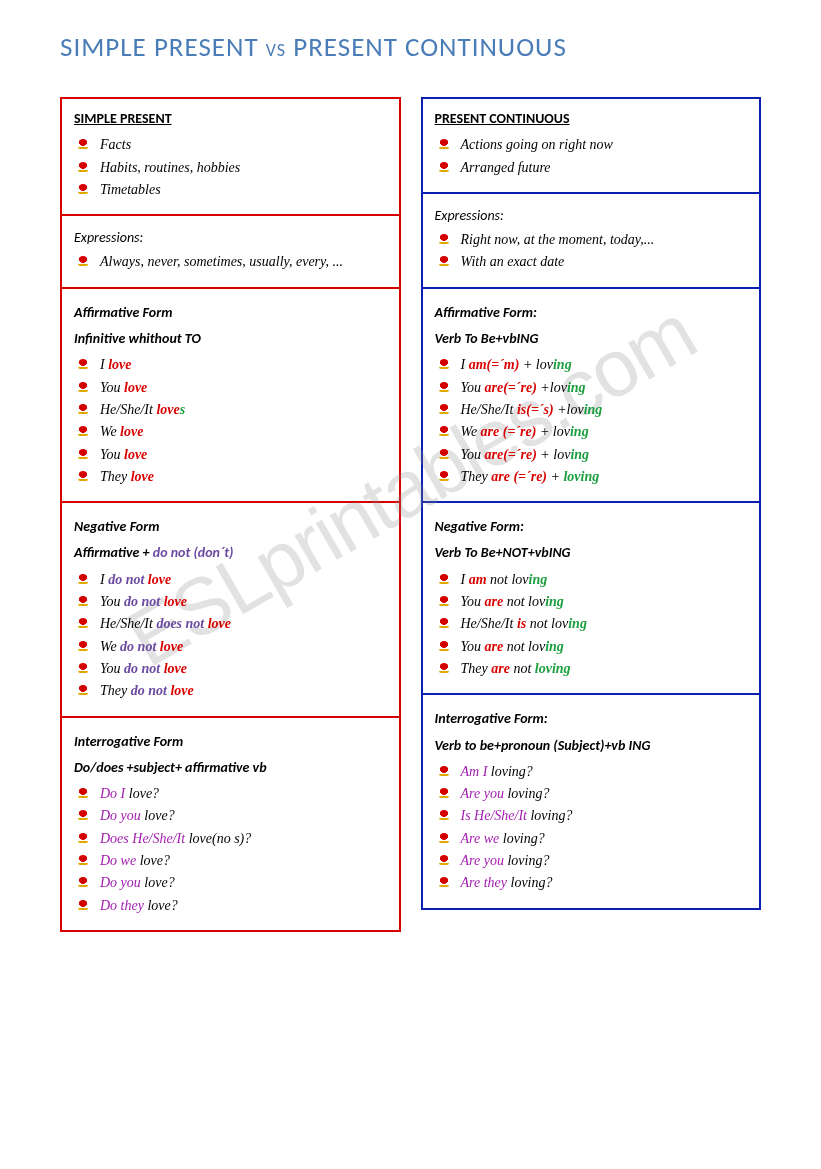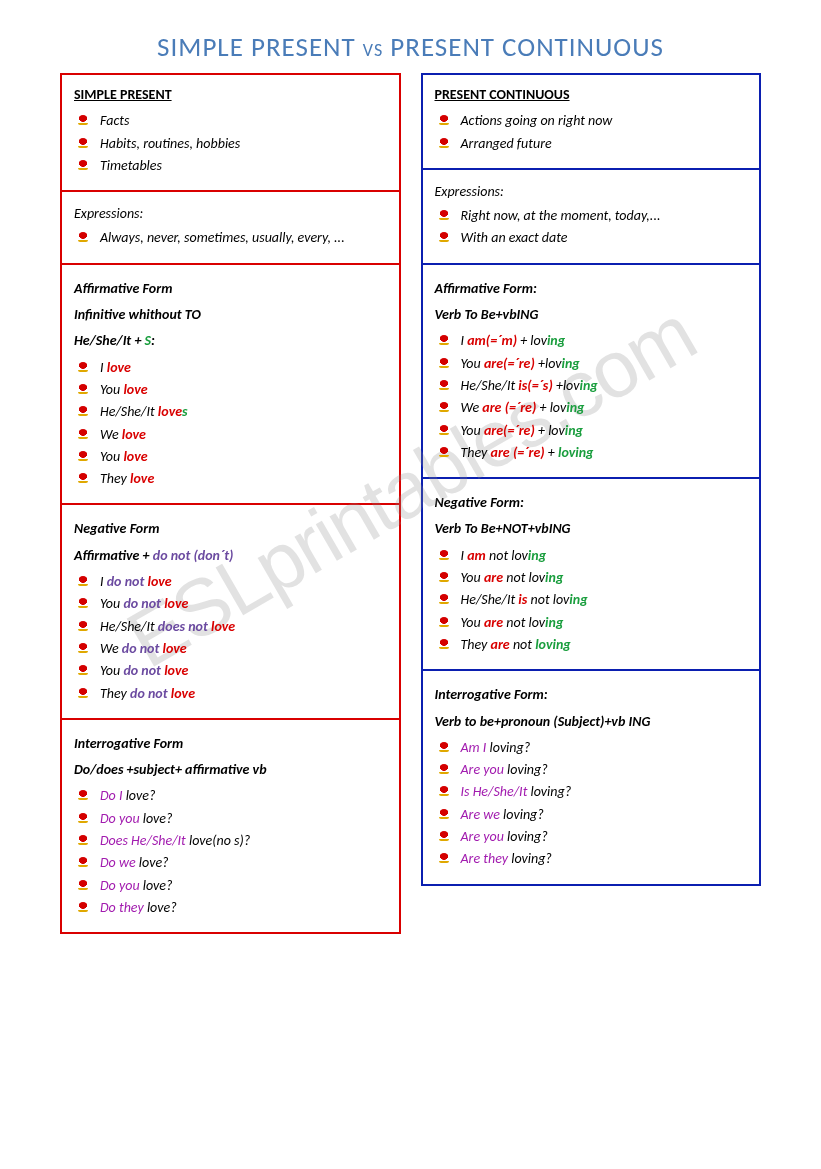--- a/index.html
+++ b/index.html
@@ -8,25 +8,25 @@
     width: 821px;
     background: #fff;
     font-family: "Calibri", "Segoe UI", sans-serif;
     position: relative;
   }
   .page {
     padding: 30px 60px 40px 60px;
     position: relative;
   }
   .title {
-    text-align: center;
+    text-align: left;
     font-size: 27px;
     color: #4a7cb8;
     letter-spacing: 1px;
-    margin-bottom: 10px;
+    margin-bottom: 34px;
     font-weight: 400;
   }
   .title .vs {
     font-size: 18px;
     color: #4a7cb8;
     vertical-align: middle;
   }
   .columns {
     display: flex;
     gap: 20px;
@@ -54,20 +54,21 @@
   }
   .subhdr {
     font-weight: bold;
     font-style: italic;
     margin: 4px 0 6px 0;
   }
   ul.bul {
     list-style: none;
     padding: 0 0 0 22px;
     margin: 4px 0 4px 0;
+    font-family: Liberation Serif, serif;
   }
   ul.bul li {
     position: relative;
     margin: 2px 0;
     padding-left: 4px;
   }
   ul.bul li::before {
     content: "";
     position: absolute;
     left: -18px;
@@ -132,23 +133,20 @@
       <div class="box">
         <div class="expr-label">Expressions:</div>
         <ul class="bul" id="simple-expr">
             <li>Always, never, sometimes, usually, every, ...</li>
           </ul>
       </div>
 
       <div class="box">
         <div class="subhdr">Affirmative Form</div>
         <div class="subhdr">Infinitive whithout TO</div>
-        <div class="subhdr">
-          <span>He/She/It + </span><span class="green">S</span><span>:</span>
-        </div>
         <ul class="bul" id="simple-aff">
             <li>I <span class="red">love</span></li>
             <li>You <span class="red">love</span></li>
             <li>He/She/It <span class="red">love</span><span class="green">s</span></li>
             <li>We <span class="red">love</span></li>
             <li>You <span class="red">love</span></li>
             <li>They <span class="red">love</span></li>
           </ul>
       </div>
 

